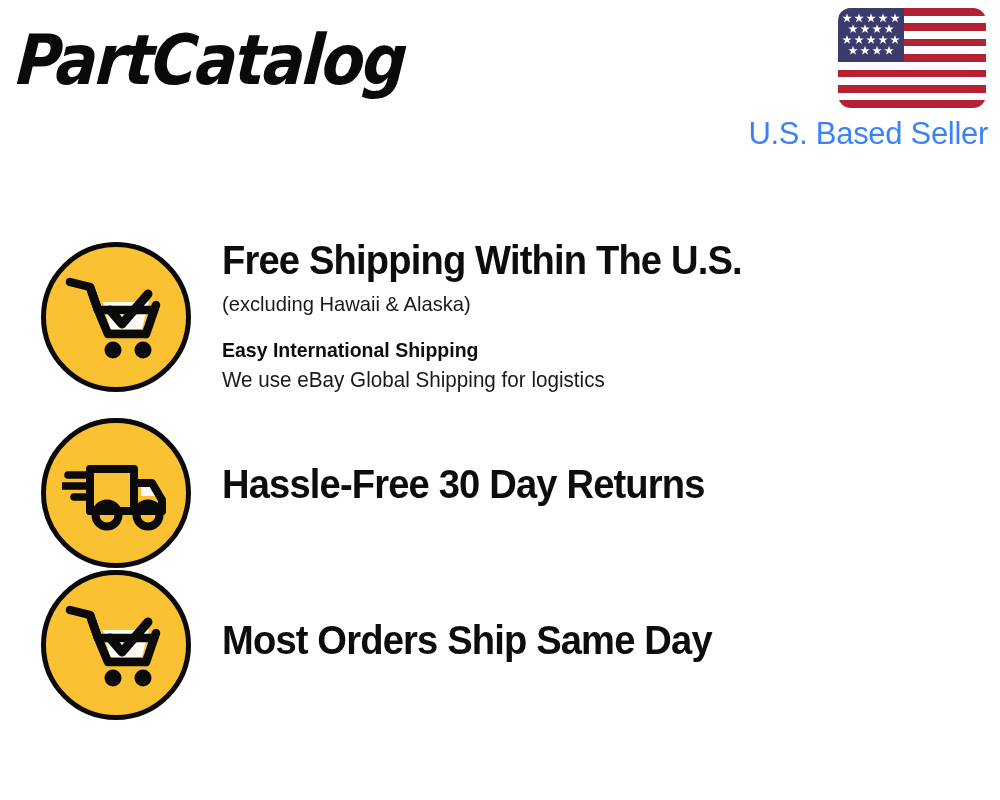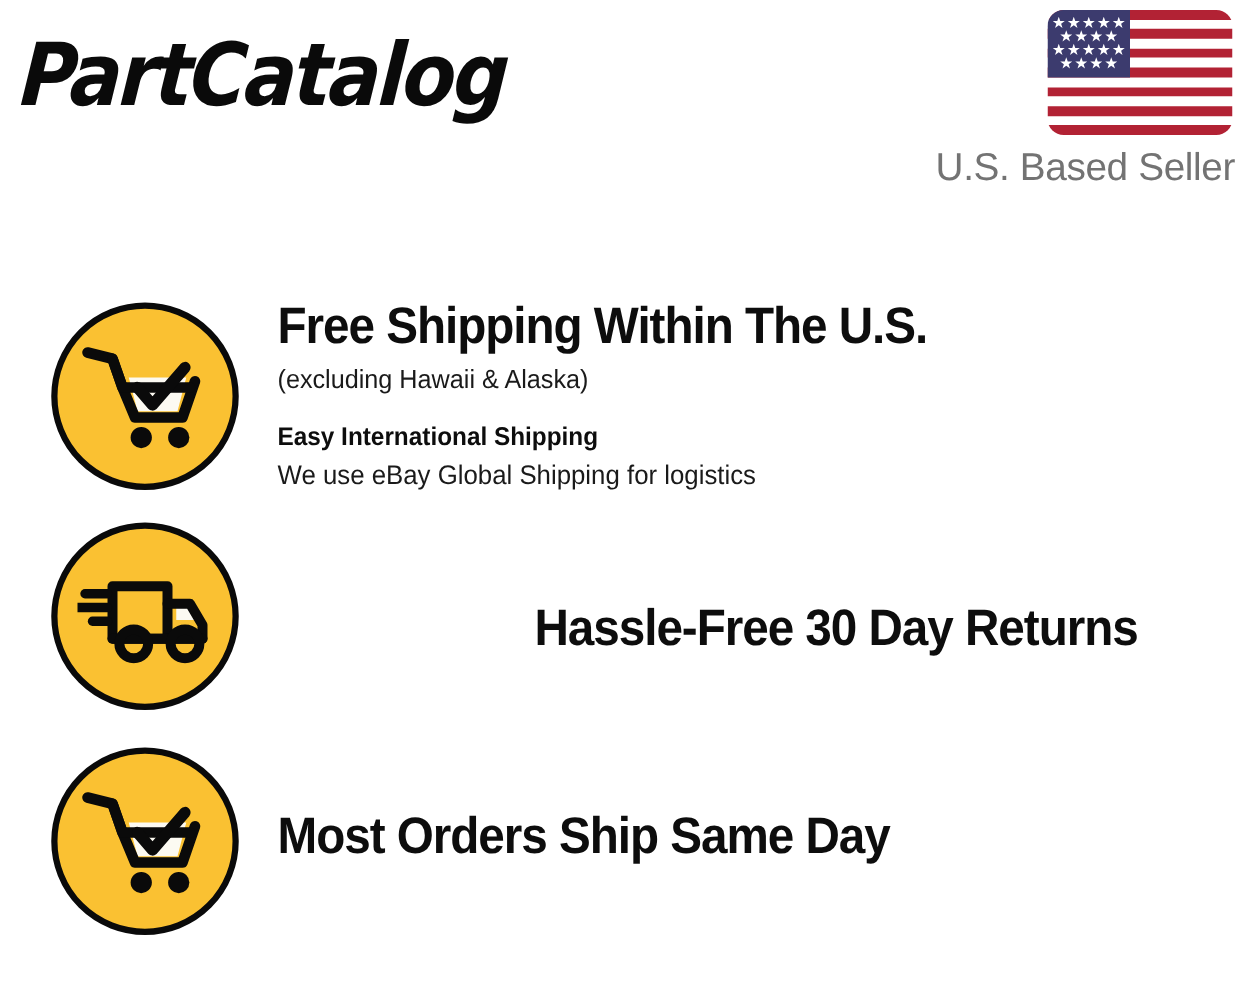--- a/index.html
+++ b/index.html
@@ -96,40 +96,40 @@
   }
 
   .seller-label {
     position: absolute;
     right: 12px;
     top: 116px;
     font-family: "Liberation Sans", sans-serif;
     font-size: 31px;
     font-weight: 400;
     letter-spacing: -0.3px;
-    color: #737373;
+    color: #3b82f6;
     white-space: nowrap;
   }
 
   
   .benefits {
     position: absolute;
     left: 0;
     top: 236px;
     width: 1000px;
   }
   .benefit-row {
     position: absolute;
     left: 0;
     width: 1000px;
     display: block;
   }
   .benefit-row.r0 { top: 0px;   height: 170px; }
   .benefit-row.r1 { top: 182px; height: 160px; }
-  .benefit-row.r2 { top: 362px; height: 160px; }
+  .benefit-row.r2 { top: 334px; height: 160px; }
 
   .icon-badge {
     position: absolute;
     left: 41px;
     top: 6px;
     width: 150px;
     height: 150px;
     border-radius: 50%;
     background: #FAC132;
     border: 5px solid #0a0a0a;
@@ -143,21 +143,21 @@
     top: 50%;
     transform: translate(-50%, -50%);
   }
 
   .benefit-text {
     position: absolute;
     left: 222px;
     top: 0;
     width: 740px;
   }
-  .benefit-row.r1 .benefit-text { top: 60px; text-align: right; }
+  .benefit-row.r1 .benefit-text { top: 42px; }
   .benefit-row.r2 .benefit-text { top: 46px; }
 
   .b-title {
     font-family: "Liberation Sans", sans-serif;
     font-size: 41px;
     font-weight: 700;
     letter-spacing: -0.9px;
     line-height: 49px;
     color: #0d0d0d;
     white-space: nowrap;

